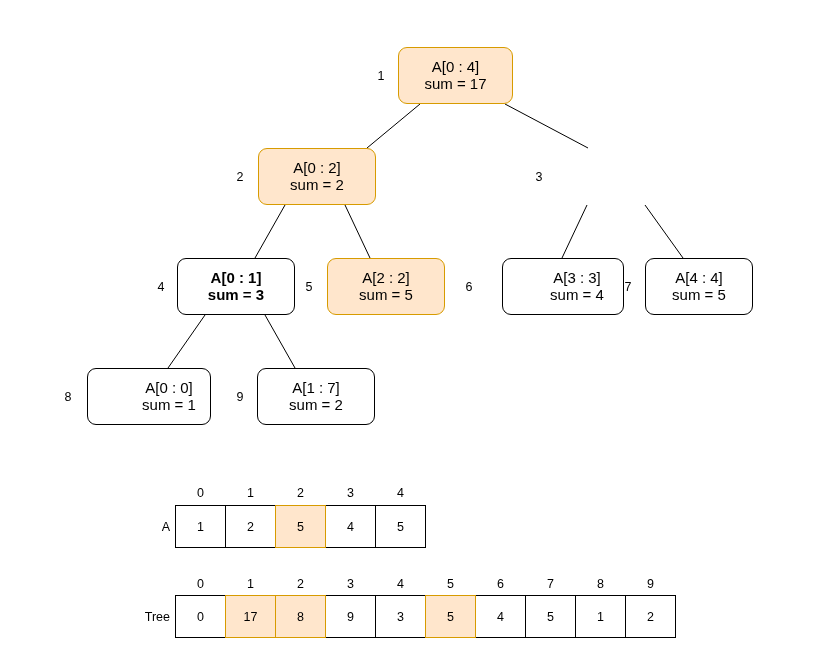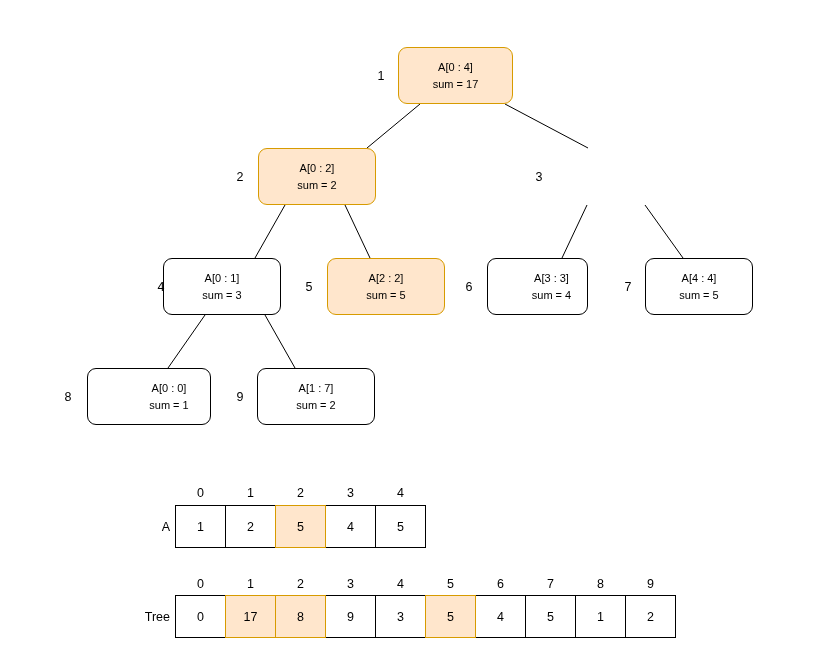--- a/index.html
+++ b/index.html
@@ -5,21 +5,21 @@
   * { margin:0; padding:0; box-sizing:border-box; }
   html,body { background:#ffffff; }
   body { font-family:"Liberation Sans", sans-serif; color:#000; }
   .canvas { position:relative; width:815px; height:671px; background:#ffffff; overflow:hidden; }
   .edges { position:absolute; left:0; top:0; }
 
   .node {
     position:absolute; height:57px; background:#ffffff;
     border:1px solid #000000; border-radius:9px;
     display:flex; flex-direction:column; align-items:center; justify-content:center;
-    gap:3px; font-size:11px; line-height:14px; text-align:center;
+    gap:3px; font-size:15px; line-height:14px; text-align:center;
   }
   .node.hl { background:#ffe6cc; border:1.5px solid #d79b00; }
   .node-num { position:absolute; transform:translate(-50%,-50%); font-size:12.5px; }
 
   .row-label {
     position:absolute; height:43px; display:flex; align-items:center;
     justify-content:flex-end; font-size:12.5px;
   }
   .idx-row, .cell-row { position:absolute; display:flex; }
   .idx { width:51px; margin-left:-1px; text-align:center; font-size:12.5px; }
@@ -55,33 +55,33 @@
   <div class="node-num" style="left:381px;top:76px;">1</div>
 
   <div class="node hl" style="left:258px;top:148px;width:118px;">
     <div>A[0 : 2]</div>
     <div>sum = 2</div>
   </div>
   <div class="node-num" style="left:240px;top:177px;">2</div>
 
   <div class="node-num" style="left:539px;top:177px;">3</div>
 
-  <div class="node" style="left:163px;top:258px;width:118px;">
+  <div class="node" style="left:177px;top:258px;width:118px;font-weight:bold;">
     <div>A[0 : 1]</div>
     <div>sum = 3</div>
   </div>
   <div class="node-num" style="left:161px;top:287px;">4</div>
 
   <div class="node hl" style="left:327px;top:258px;width:118px;">
     <div>A[2 : 2]</div>
     <div>sum = 5</div>
   </div>
   <div class="node-num" style="left:309px;top:287px;">5</div>
 
-  <div class="node" style="left:487px;top:258px;width:101px;padding-left:28px;">
+  <div class="node" style="left:502px;top:258px;width:122px;padding-left:28px;">
     <div>A[3 : 3]</div>
     <div>sum = 4</div>
   </div>
   <div class="node-num" style="left:469px;top:287px;">6</div>
 
   <div class="node" style="left:645px;top:258px;width:108px;">
     <div>A[4 : 4]</div>
     <div>sum = 5</div>
   </div>
   <div class="node-num" style="left:628px;top:287px;">7</div>

